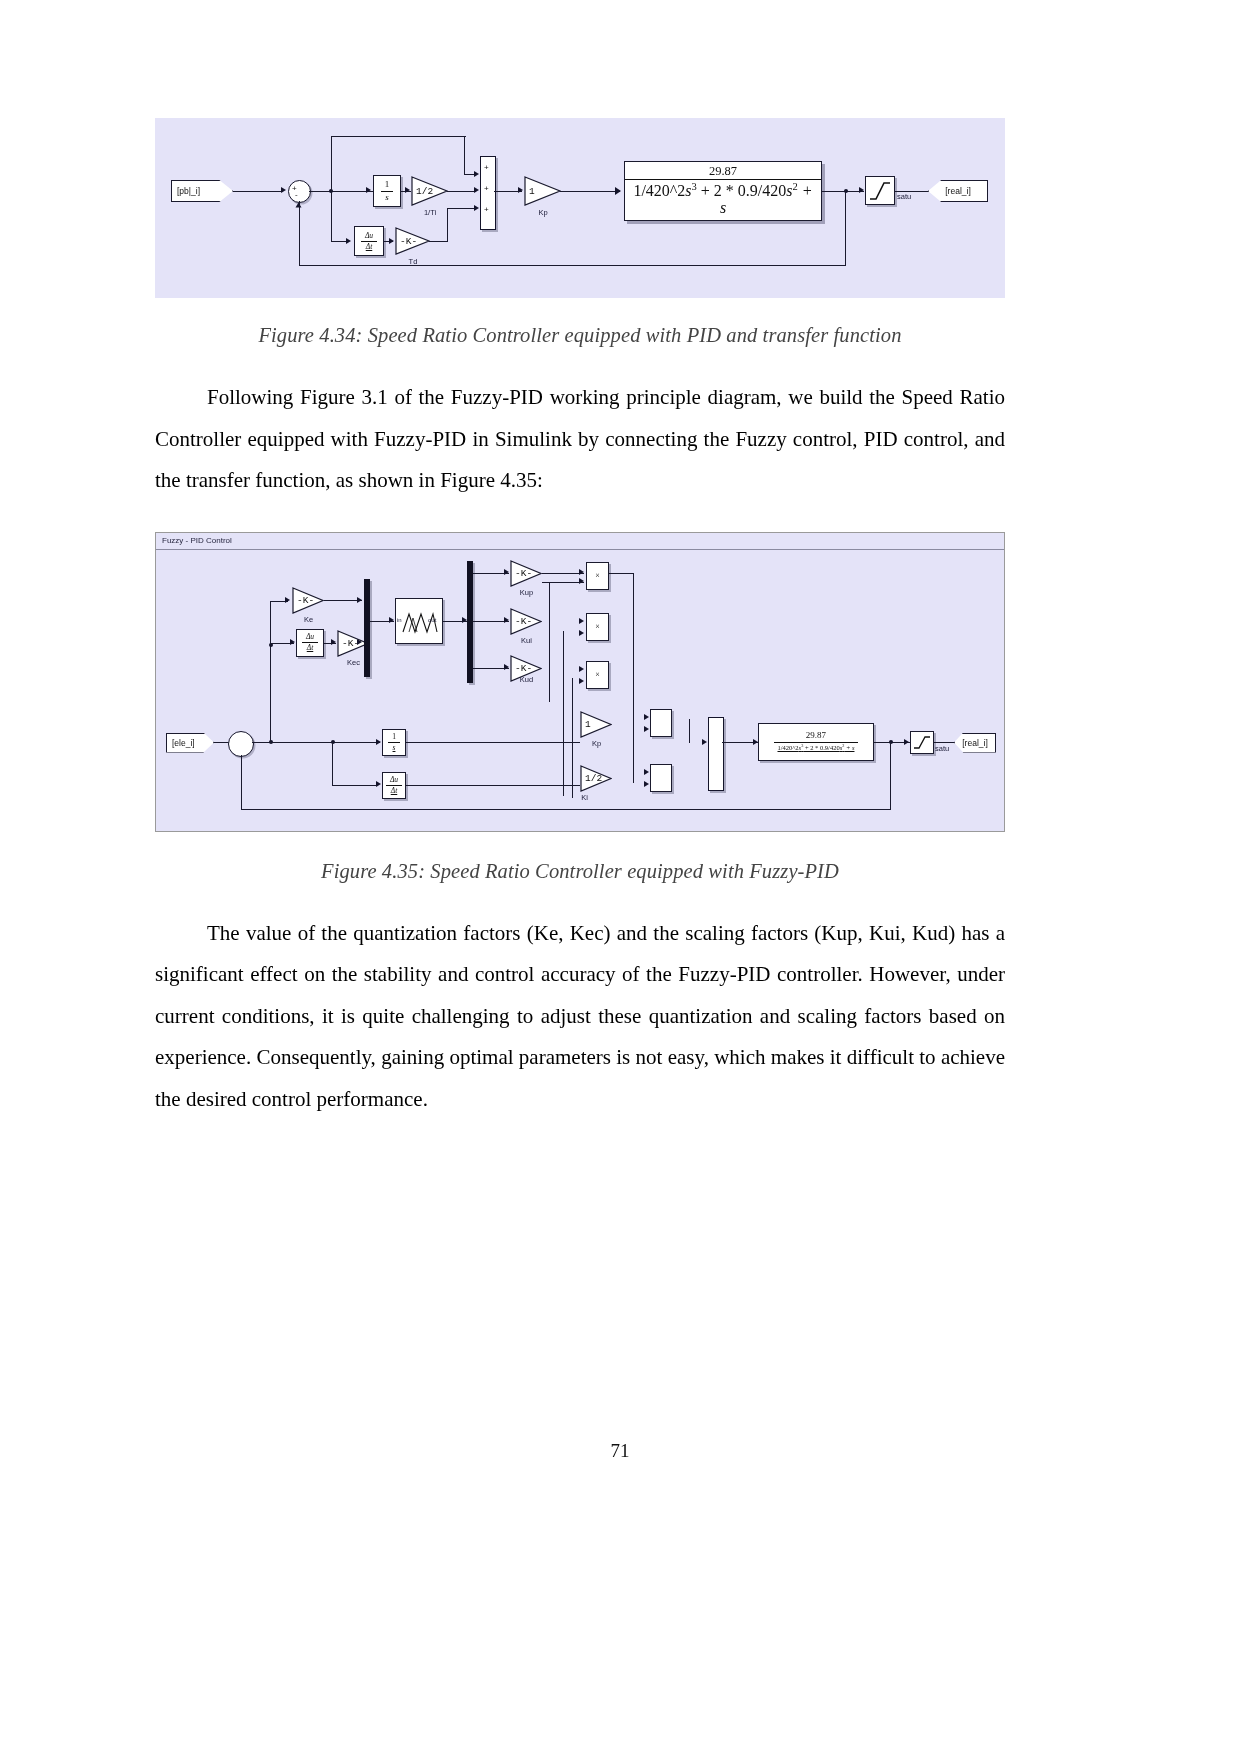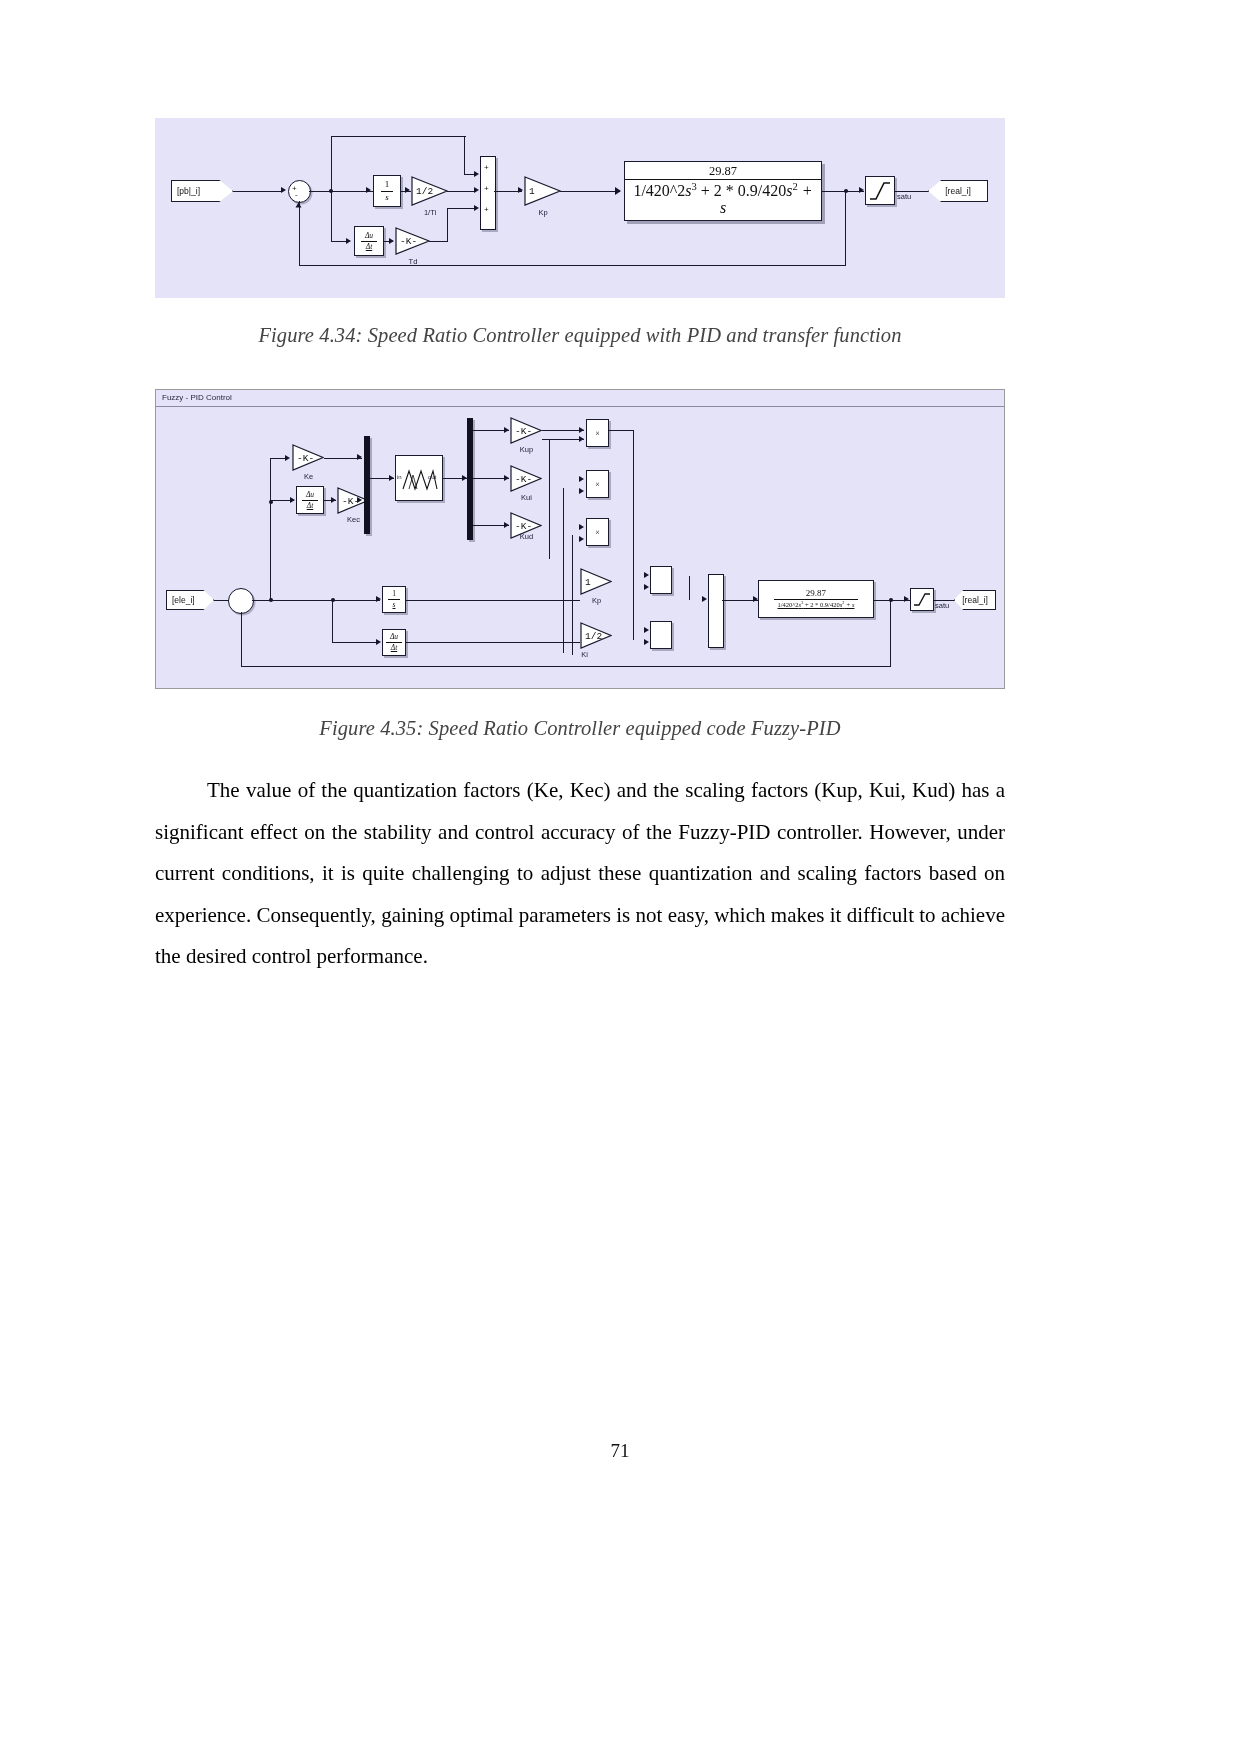--- a/index.html
+++ b/index.html
@@ -335,22 +335,23 @@
       <div class="outport" style="left:773px; top:62px; width:60px; height:22px;">[real_i]</div>
 
       <div class="wire v" style="left:690px; top:72px; height:76px;"></div>
       <div class="wire h" style="left:144px; top:147px; width:547px;"></div>
       <div class="wire v" style="left:143.5px; top:83px; height:64px;"></div>
       <div class="arrow-sm" style="left:140.5px; top:84px; transform:rotate(-90deg);"></div>
     </div>
 
     <div class="fig-caption cap1">Figure 4.34:  Speed Ratio Controller equipped with PID and transfer function</div>
 
-
-    <div class="figure-box fig2" style="margin-top:42px;">
+    <p class="body indent para-gap" style="margin-top:30px;">Following Figure 3.1 of the Fuzzy-PID working principle diagram, we build the Speed Ratio Controller equipped with Fuzzy-PID in Simulink by connecting the Fuzzy control, PID control, and the transfer function, as shown in Figure 4.35:</p>
+
+    <div class="figure-box fig2" style="margin-top:30px;">
       <div class="fig-title">Fuzzy - PID Control</div>
 
       <div style="position:absolute;left:0;top:16px;width:100%;height:1px;background:#8a8aa0;"></div>
 
       <div class="inport" style="left:10px; top:200px; width:48px; height:20px;">[ele_i]</div>
       <div class="wire h" style="left:58px; top:209.5px; width:16px;"></div>
       <div class="sum-circle" style="left:72px; top:198px; width:24px; height:24px;"></div>
       <div class="wire h" style="left:96px; top:209.5px; width:40px;"></div>
       <div class="dot" style="left:113px; top:207.6px;"></div>
 
@@ -552,21 +553,21 @@
       </div>
       <div class="blk-label" style="left:779px; top:211px;">satu</div>
       <div class="wire h" style="left:778px; top:209.5px; width:22px;"></div>
       <div class="outport" style="left:798px; top:200px; width:42px; height:20px;">[real_i]</div>
 
       <div class="wire v" style="left:734px; top:209px; height:68px;"></div>
       <div class="wire h" style="left:85px; top:276px; width:649px;"></div>
       <div class="wire v" style="left:84.5px; top:222px; height:54px;"></div>
     </div>
 
-    <div class="fig-caption cap2">Figure 4.35: Speed Ratio Controller equipped code Fuzzy-PID</div>
+    <div class="fig-caption cap2">Figure 4.35: Speed Ratio Controller equipped with Fuzzy-PID</div>
 
     <p class="body indent" style="margin-top:30px;">The value of the quantization factors (Ke, Kec) and the scaling factors (Kup, Kui, Kud) has a significant effect on the stability and control accuracy of the Fuzzy-PID controller. However, under current conditions, it is quite challenging to adjust these quantization and scaling factors based on experience. Consequently, gaining optimal parameters is not easy, which makes it difficult to achieve the desired control performance.</p>
 
 
 
   </div>
 
   <div class="page-number">71</div>
 </div>
 

